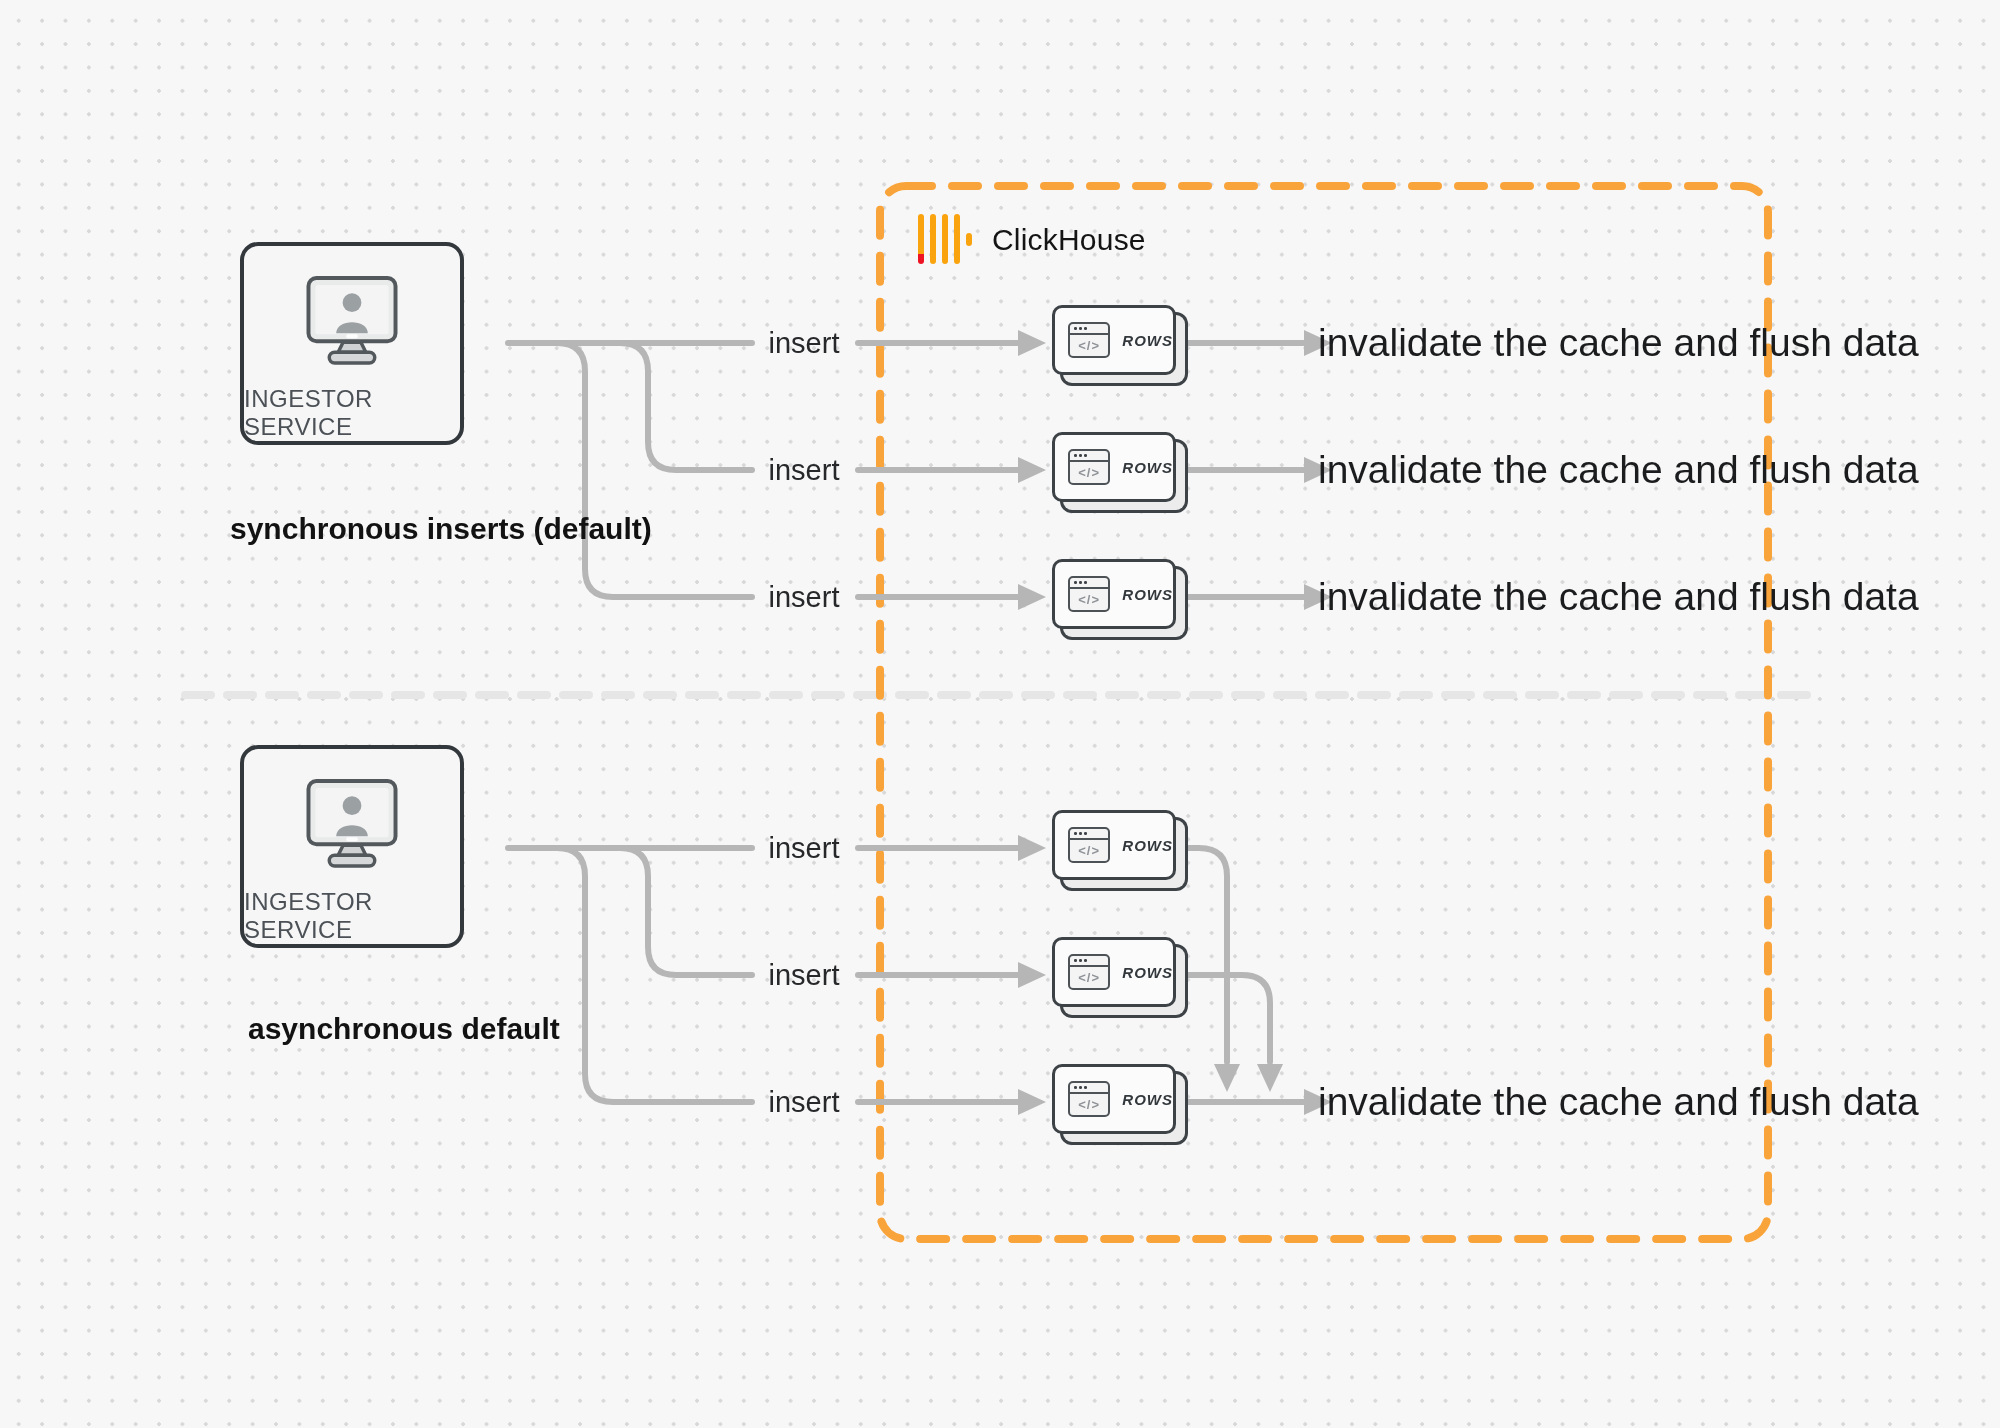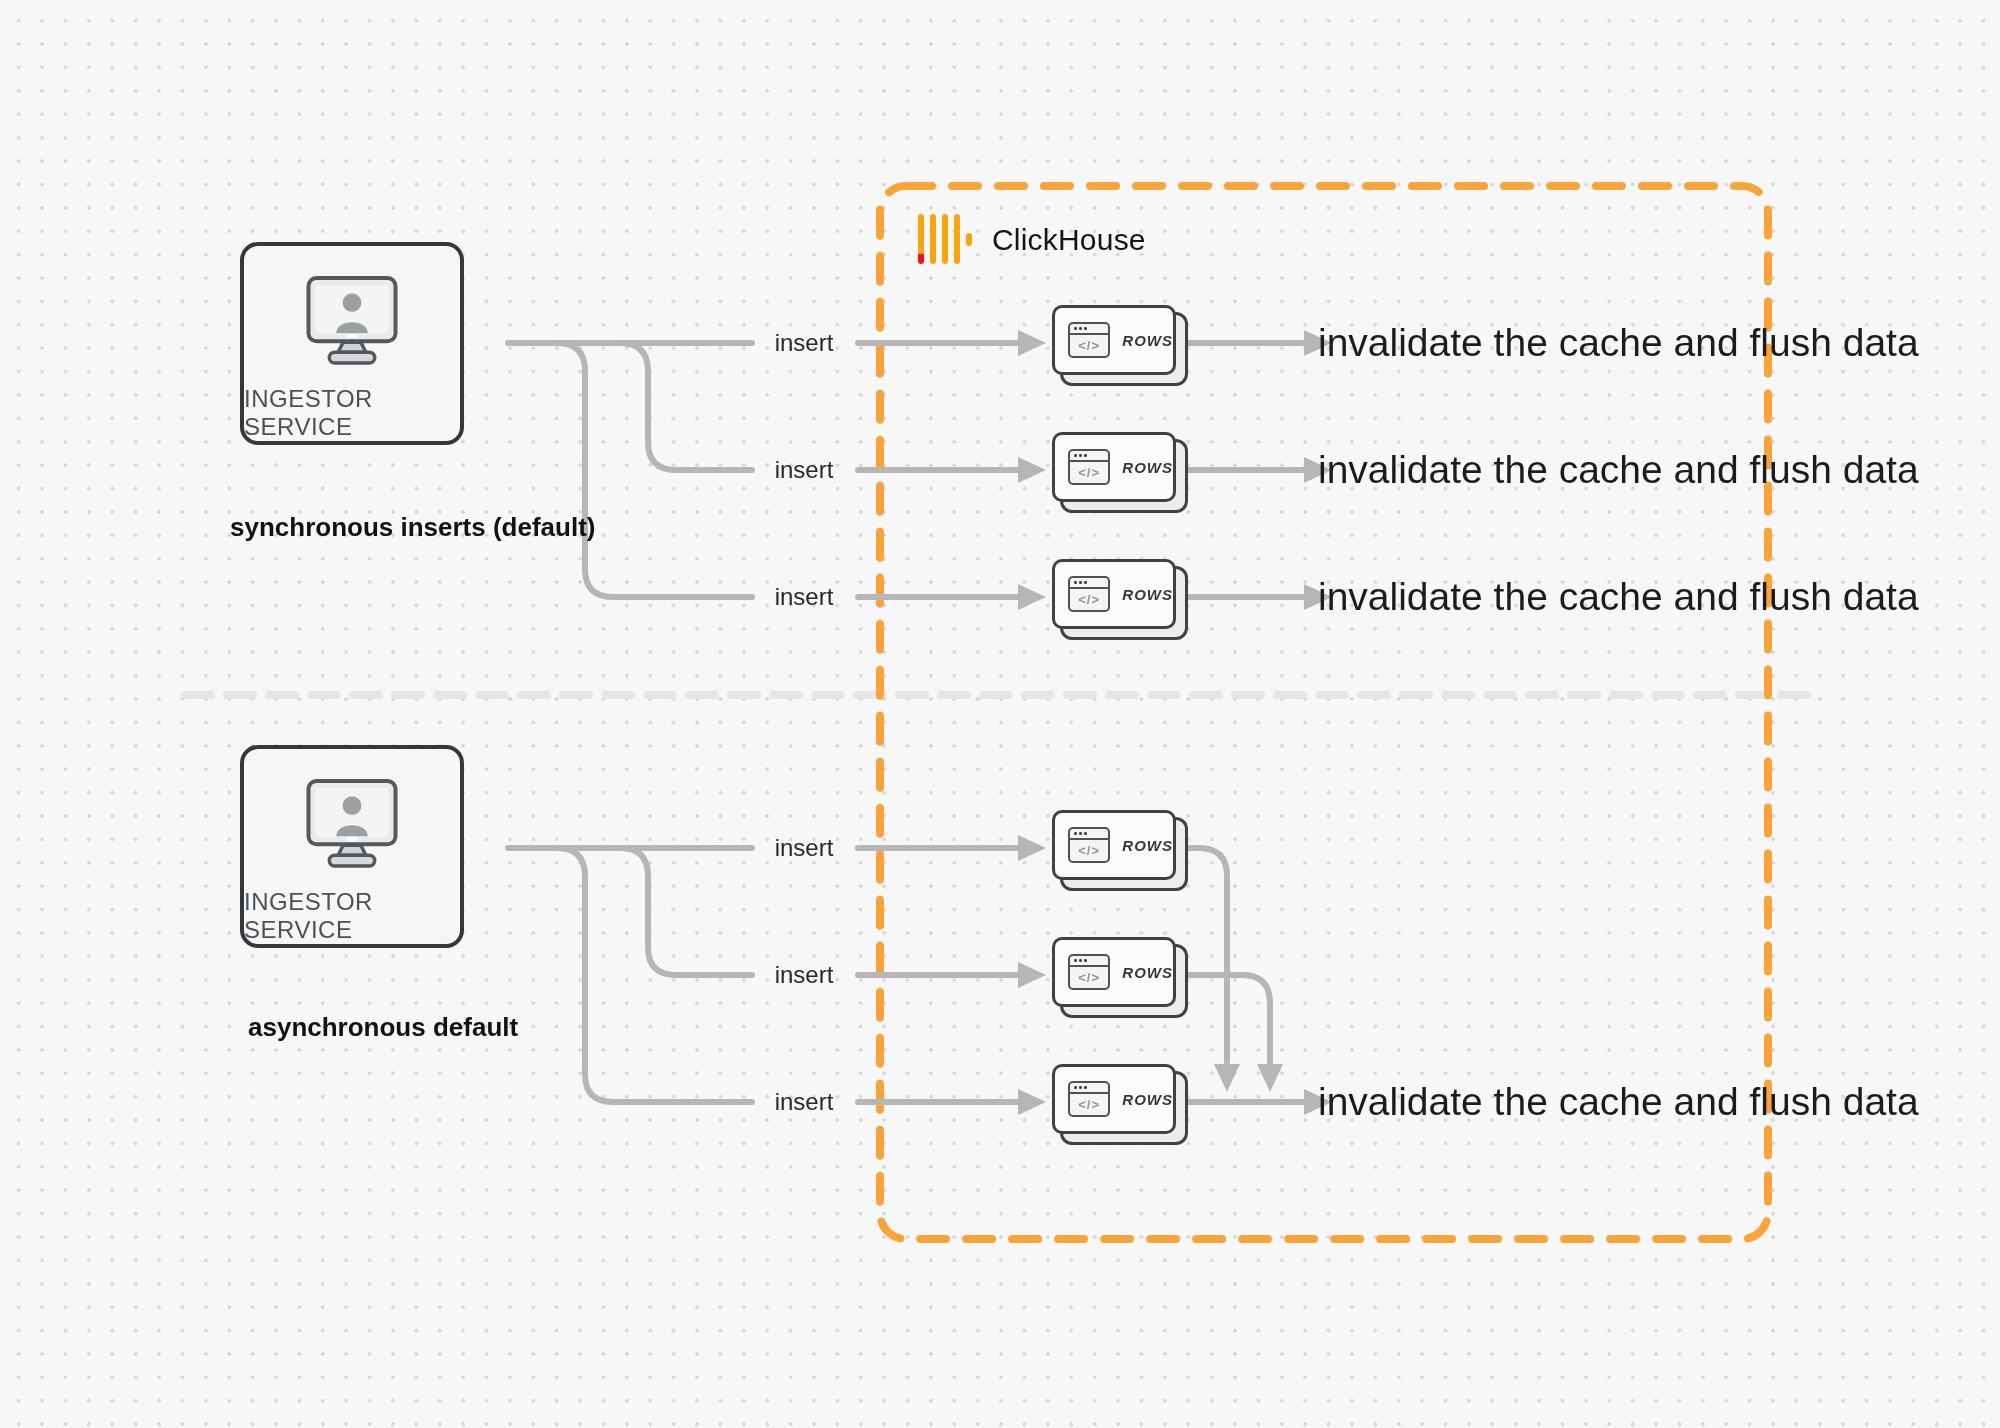--- a/index.html
+++ b/index.html
@@ -29,21 +29,21 @@
   .service-box.sync{top:242px;}
   .service-box.async{top:745px;}
   .service-label{
     margin-top:18px;
     font-size:24px;color:#4b5156;letter-spacing:0.5px;
   }
 
   
   .section-caption{
     position:absolute;
-    font-size:26px;font-weight:700;color:#121212;
+    font-size:30px;font-weight:700;color:#121212;
     white-space:nowrap;
   }
   .section-caption.sync{left:230px;top:512px;}
   .section-caption.async{left:248px;top:1012px;}
 
   
   .ch-logo{
     position:absolute;left:918px;top:214px;height:52px;
     display:flex;align-items:flex-start;
   }
@@ -83,21 +83,21 @@
   }
   .rows-label{
     margin-left:12px;
     font-style:italic;font-size:15px;font-weight:600;
     color:#33383c;letter-spacing:1px;text-align:center;
   }
 
   
   .lbl-insert{
     position:absolute;left:744px;width:120px;text-align:center;
-    font-size:24px;color:#26282a;line-height:40px;
+    font-size:29px;color:#26282a;line-height:40px;
   }
   .lbl-invalidate{
     position:absolute;left:1318px;
     font-size:39px;color:#1b1c1d;line-height:40px;white-space:nowrap;
   }
 </style>
 </head>
 <body>
 
 <div class="canvas">

